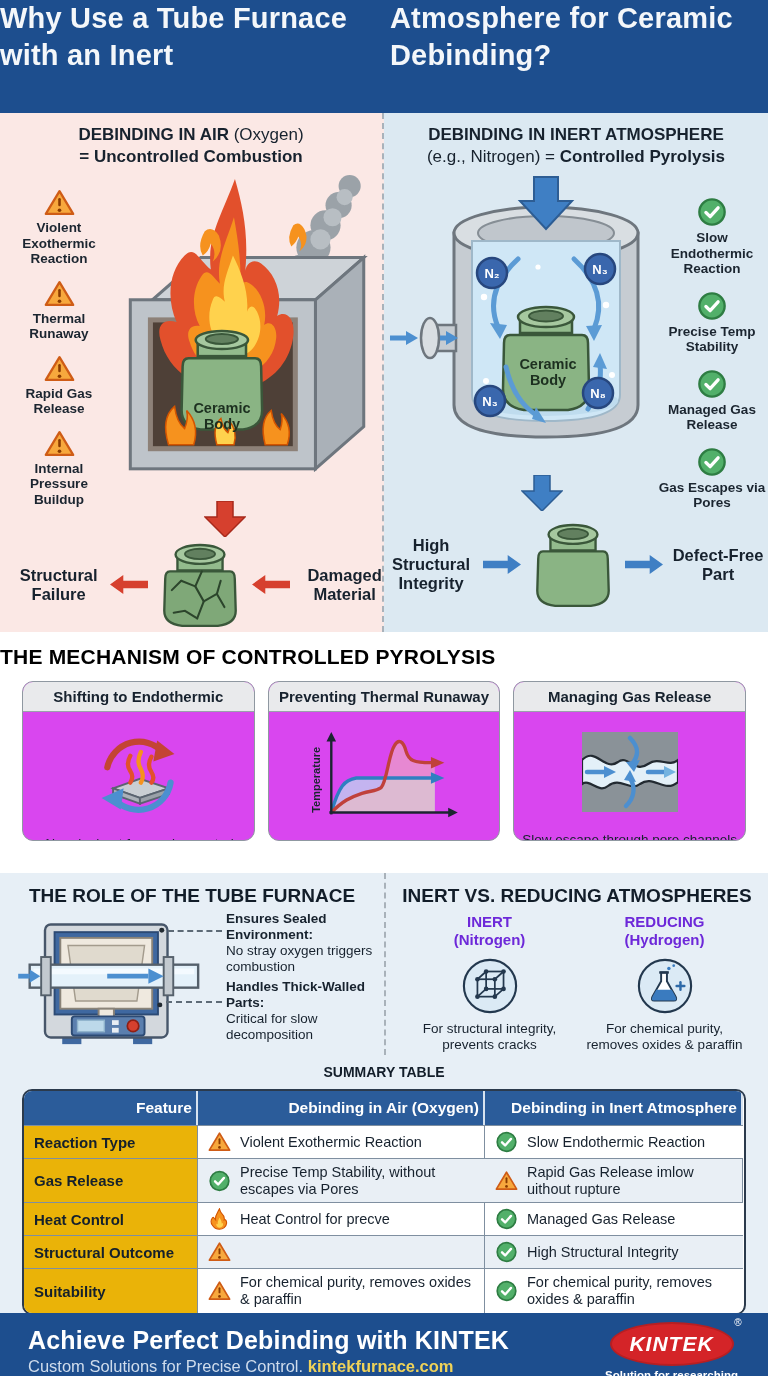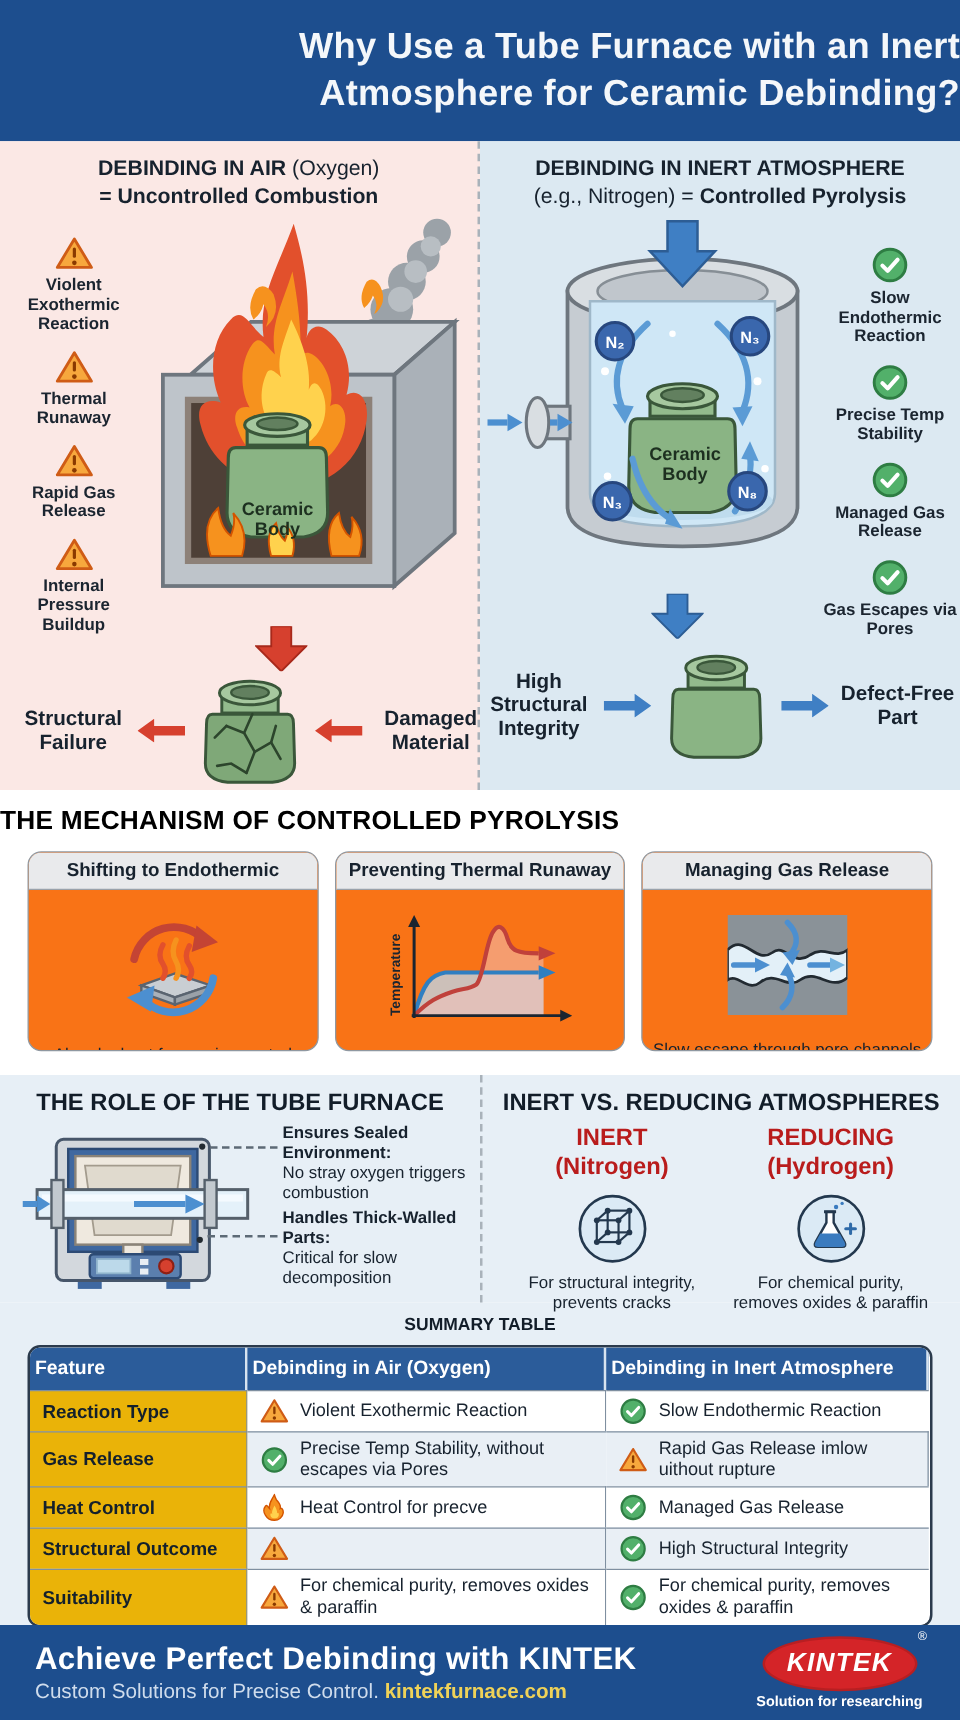--- a/index.html
+++ b/index.html
@@ -1,20 +1,20 @@
 <!DOCTYPE html>
 <html><head>
 <meta charset="utf-8">
 <style>
   * { margin:0; padding:0; box-sizing:border-box; }
   body { font-family:"Liberation Sans", sans-serif; background:#ffffff; }
   .page { position:relative; width:768px; height:1376px; overflow:hidden; background:#fff; color:#1b2530; }
 
   
-  .hdr { height:113px; background:#1d4e8e; display:flex; flex-direction:column; justify-content:center; align-items:flex-end; }
+  .hdr { height:113px; background:#1d4e8e; display:flex; flex-direction:row; justify-content:center; align-items:flex-start; }
   .hdr-line { color:#f4f7fa; font-size:29px; font-weight:bold; line-height:1.28; letter-spacing:.2px; }
 
   
   .compare { display:flex; height:519px; }
   .panel { position:relative; width:384px; height:519px; }
   .panel.air { background:#fbe8e5; border-right:2px dashed #a9b2ba; }
   .panel.inert { background:#dce9f2; }
   .panel-title { text-align:center; padding-top:11px; font-size:17px; line-height:1.3; color:#17222e; }
   .b { font-weight:bold; }
 
@@ -42,48 +42,48 @@
   .outcome-label { font-size:16.5px; font-weight:bold; line-height:1.15; text-align:center; color:#17222e; }
   .outcome-label.w1 { width:100px; }
   .outcome-label.w2 { width:106px; }
   .outcome svg.arrow { width:38px; height:19px; flex:0 0 auto; }
   .outcome svg.pot { width:94px; height:95px; flex:0 0 auto; }
 
   
   .mech { height:228px; background:#ffffff; padding-top:13px; }
   .mech-title { text-align:left; font-size:21px; font-weight:bold; color:#000000; letter-spacing:.2px; }
   .cards { display:flex; justify-content:center; gap:13px; padding:0 22px; margin-top:12px; }
-  .card { flex:1; height:160px; border:1.6px solid #8f98a1; border-radius:11px; background:#f97316; overflow:hidden; display:flex; flex-direction:column;gap:20px; }
+  .card { flex:1; height:160px; border:1.6px solid #8f98a1; border-radius:11px; background:#d946ef; overflow:hidden; display:flex; flex-direction:column;gap:20px; }
   .card-hd { background:#e9eaec; border-bottom:1.5px solid #9aa2ab; text-align:center; font-size:15px; font-weight:bold; padding:6px 3px; color:#17222e; }
   .card-bd { flex:1; display:flex; align-items:center; justify-content:center; }
   .card-cap { text-align:center; font-size:13.5px; padding:0 4px 9px; color:#17222e; }
 
   
-  .role { height:182px; background:#e7eff6; display:flex; }
+  .role { height:182px; background:#e7eff6; display:flex;margin-top:13px; }
   .role-col { position:relative; width:384px; padding-top:12px; }
   .role-col.right { border-left:2px dashed #a9b2ba; }
   .role-title { text-align:center; font-size:19px; font-weight:bold; color:#121d29; }
   .tube-furnace { position:absolute; left:12px; top:40px; width:200px; height:134px; }
   .conn { position:absolute; height:0; border-top:2px dashed #5d6a76; }
   .conn.c1 { left:168px; top:57px; width:54px; }
   .conn.c2 { left:166px; top:128px; width:56px; }
   .ann { position:absolute; left:226px; width:152px; font-size:13.5px; line-height:1.18; color:#17222e; }
   .ann.a1 { top:38px; } .ann.a2 { top:106px; }
 
   .options { display:flex; justify-content:space-around; padding:6px 16px 0; }
   .option { width:166px; text-align:center; }
-  .opt-name { font-size:19px; font-weight:bold; line-height:1.2; color:#b91c1c; }
+  .opt-name { font-size:15px; font-weight:bold; line-height:1.2; color:#6d28d9; }
   .opt-icon { width:58px; height:58px; margin:8px auto 6px; display:block; }
   .opt-cap { font-size:13.5px; line-height:1.2; color:#17222e; }
 
   
   .summary { height:258px; background:#e7eff6; padding-top:9px; }
   .sum-title { text-align:center; font-size:14px; font-weight:bold; color:#121d29; }
   .tbl { width:724px; margin:9px auto 0; display:grid; grid-template-columns:174px 287px 258px; border:2.5px solid #2b3a4c; border-radius:10px; overflow:hidden; background:#fff; }
-  .th { background:#2b5c9a; color:#fff; font-weight:bold; font-size:15.5px; text-align:left; padding:8px 4px; border-right:2px solid #d7e3f0; }
+  .th { background:#2b5c9a; color:#fff; font-weight:bold; font-size:15.5px; text-align:right; padding:8px 4px; border-right:2px solid #d7e3f0; }
   .th:last-child { border-right:none; }
   .feat { background:#eab308; font-weight:bold; font-size:15px; padding:7px 10px; display:flex; align-items:center; border-top:1.5px solid #7f8fa0; border-right:1.5px solid #7f8fa0; color:#14202c; }
   .cell { display:flex; align-items:center; gap:9px; padding:5px 10px; font-size:14.5px; border-top:1.5px solid #7f8fa0; color:#17222e; line-height:1.15; }
   .cell.mid { border-right:1.5px solid #7f8fa0; }
   .cell svg { width:23px; height:22px; flex:0 0 auto; }
   .rowA { background:#ffffff; } .rowB { background:#e9eff5; }
 
   
   .ftr { height:76px; background:#1d4e8e; display:flex; align-items:center; justify-content:space-between; padding:0 24px 0 28px; }
   .ftr-head { color:#ffffff; font-size:25px; font-weight:bold; letter-spacing:.2px; }

